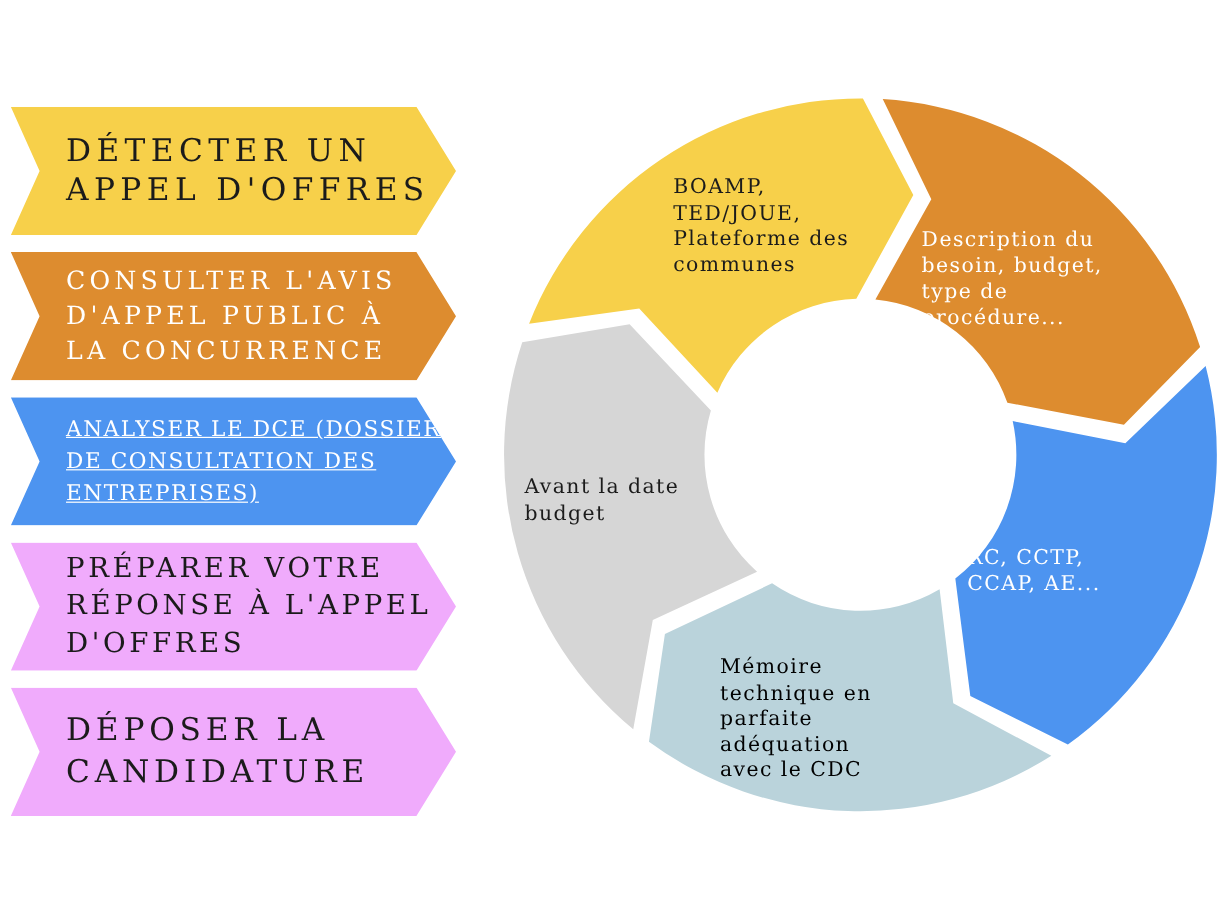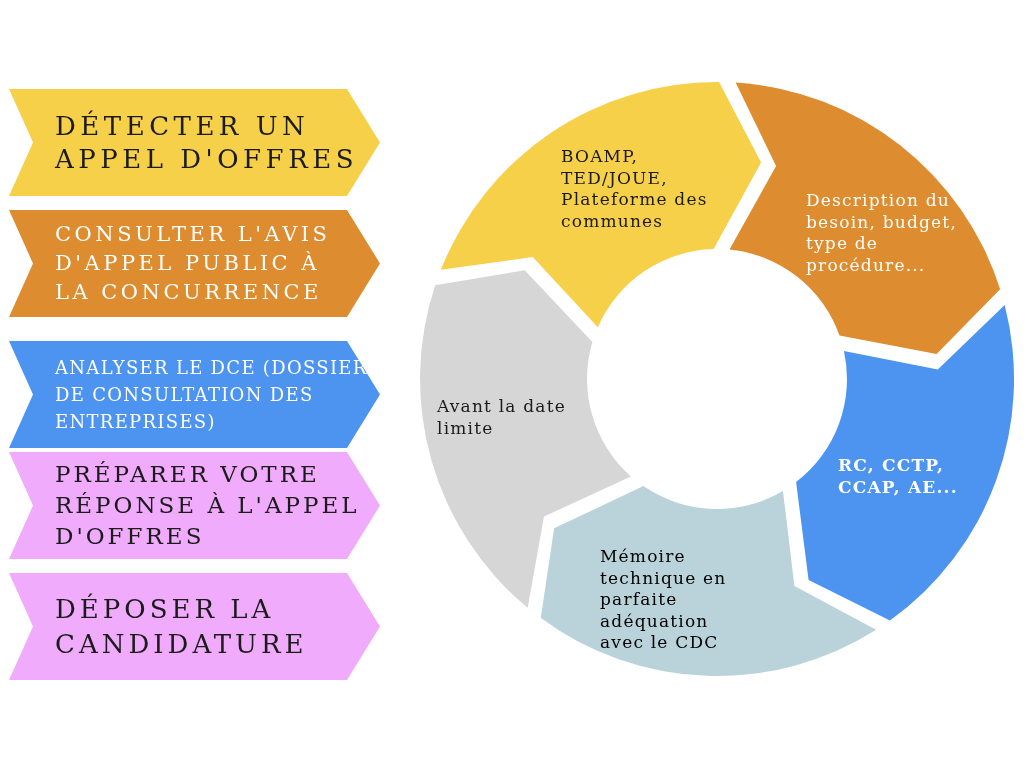--- a/index.html
+++ b/index.html
@@ -9,30 +9,30 @@
   }
   .wheel{position:absolute;left:0;top:0;width:1024px;height:768px;}
   .banner{
     position:absolute;left:9px;width:371px;height:107px;
     display:flex;align-items:center;box-sizing:border-box;padding-left:46px;
     clip-path:polygon(0 0,338px 0,371px 53.5px,338px 107px,0 107px,24px 53.5px);
   }
   .banner-label{white-space:pre-line;}
   .b1{top:89px;}  .b1 .banner-label{font-size:26px;line-height:33px;letter-spacing:4.5px;}
   .b2{top:210px;} .b2 .banner-label{font-size:21px;line-height:29px;letter-spacing:3.5px;}
-  .b3{top:341px;} .b3 .banner-label{font-size:18px;line-height:27px;letter-spacing:1.3px;}
+  .b3{top:331px;text-decoration:underline;} .b3 .banner-label{font-size:18px;line-height:27px;letter-spacing:1.3px;}
   .b4{top:452px;} .b4 .banner-label{font-size:23px;line-height:31px;letter-spacing:3px;}
   .b5{top:573px;} .b5 .banner-label{font-size:26px;line-height:35px;letter-spacing:4px;}
   .wheel-label{
     position:absolute;white-space:pre-line;font-size:17px;line-height:21.5px;
     letter-spacing:1.2px;text-align:left;
   }
   .wl-detecter{left:561px;top:146px;}
-  .wl-consulter{left:806px;top:190px;}
-  .wl-analyser{left:838px;top:455px;font-weight:bold;}
+  .wl-consulter{left:768px;top:190px;}
+  .wl-analyser{left:806px;top:455px;}
   .wl-preparer{left:600px;top:546px;}
   .wl-deposer{left:437px;top:396px;}
 </style>
 </head>
 <body>
 
 <div class="canvas">
 
   <svg class="wheel" viewBox="0 0 1024 768" xmlns="http://www.w3.org/2000/svg">
     <path d="M 440.9 269.7 A 297 297 0 0 1 719.1 82.0 L 761.1 162.4 L 713.6 249.0 A 130 130 0 0 0 597.8 327.2 L 532.7 257.0 Z" fill="#F7D04A"></path>
@@ -75,15 +75,15 @@
 type de
 procédure...</div>
   <div class="wheel-label wl-analyser" style="color: rgb(255, 255, 255);">RC, CCTP,
 CCAP, AE...</div>
   <div class="wheel-label wl-preparer" style="color: #000000;">Mémoire
 technique en
 parfaite
 adéquation
 avec le CDC</div>
   <div class="wheel-label wl-deposer" style="color: rgb(27, 27, 27);">Avant la date
-limite</div>
+budget</div>
 
 </div>
 
 </body></html>

